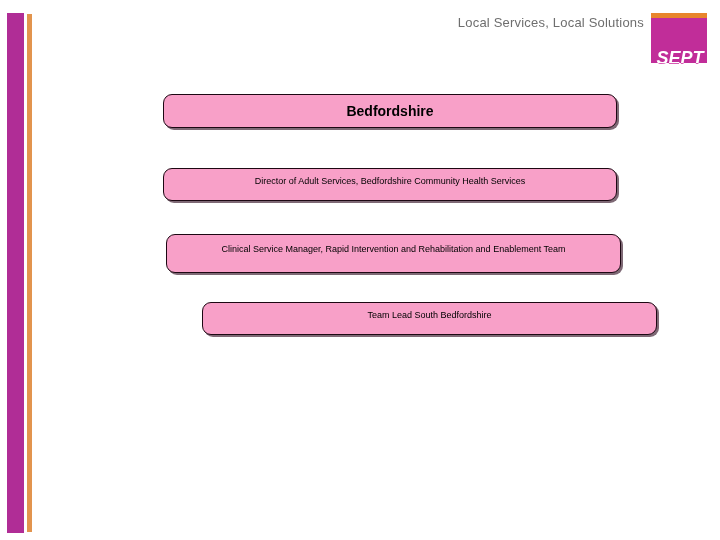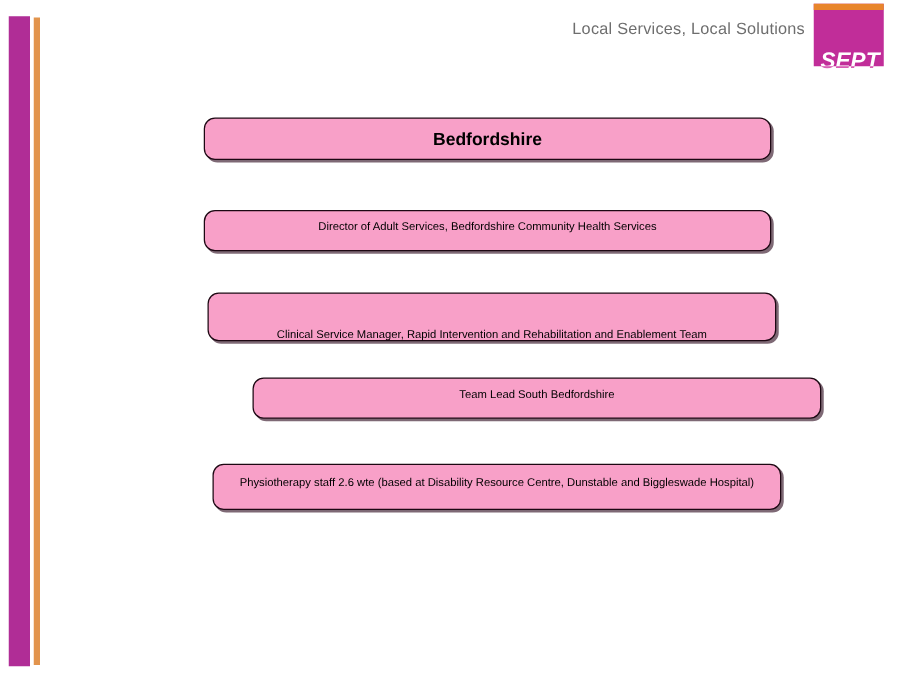--- a/index.html
+++ b/index.html
@@ -32,21 +32,21 @@
     font-size: 13px;
     letter-spacing: 0.2px;
     color: #6e6e6e;
     white-space: nowrap;
     text-align: center;
   }
 
   
   .sept-logo {
     position: absolute;
-    left: 651px; top: 3px;
+    left: 651px; top: 13px;
     width: 56px; height: 50px;
   }
   .sept-square {
     position: absolute;
     left: 0; top: 0; right: 0; bottom: 0;
     background: #c12d99;
   }
   .sept-strip {
     position: absolute;
     left: 0; top: 0; right: 0;
@@ -105,21 +105,21 @@
   .box-l2 {
     left: 163px; top: 168px;
     width: 454px; height: 33px;
     font-size: 9px;
     padding-top: 7px;
   }
   .box-l3 {
     left: 166px; top: 234px;
     width: 455px; height: 39px;
     font-size: 9px;
-    padding-top: 27px;
+    padding-top: 9px;
   }
   .box-l4 {
     left: 170px; top: 302px;
     width: 455px; height: 33px;
     font-size: 9px;
     padding-top: 7px;
     margin-left: 32px;
   }
   .box-l5 {
     left: 170px; top: 371px;
@@ -154,17 +154,14 @@
   </div>
 
   <div class="orgbox box-l3">
     <span class="boxlabel">Clinical Service Manager, Rapid Intervention and Rehabilitation and Enablement Team</span>
   </div>
 
   <div class="orgbox box-l4">
     <span class="boxlabel">Team Lead South Bedfordshire</span>
   </div>
 
-  <div class="orgbox box-l5">
-    <span class="boxlabel">Physiotherapy staff 2.6 wte (based at Disability Resource Centre, Dunstable and Biggleswade Hospital)</span>
-  </div>
 
 </div>
 
 </body></html>

